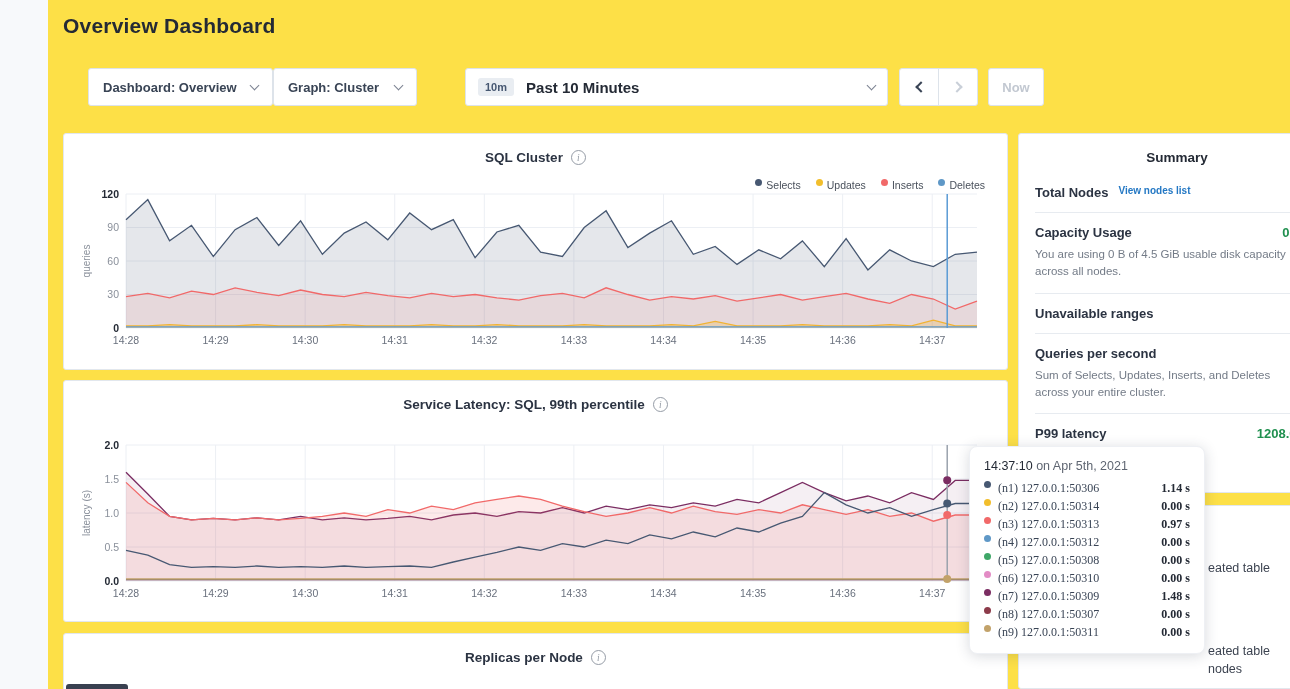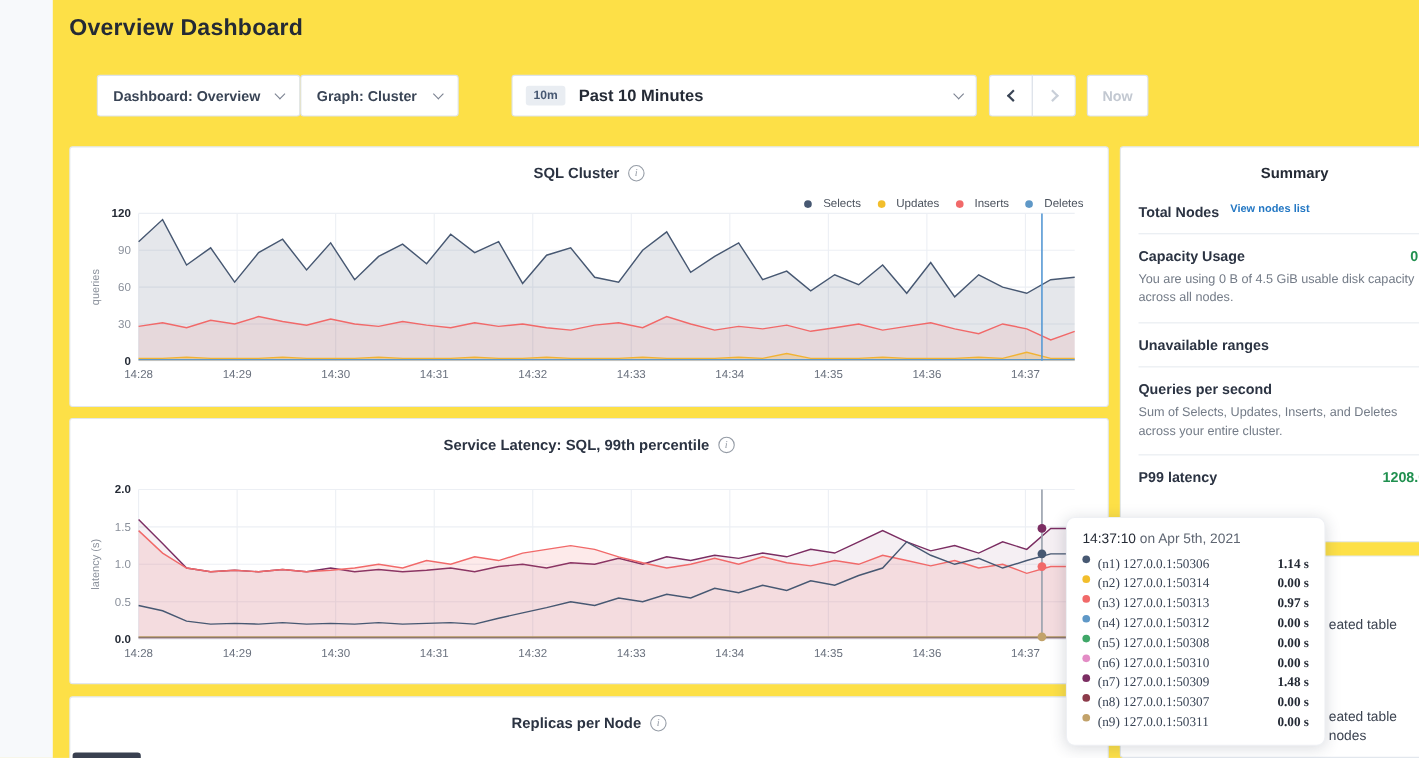--- a/index.html
+++ b/index.html
@@ -32,21 +32,21 @@
   #card-sql      { left:15px;  top:133px; width:945px; height:237px; }
   #card-latency  { left:15px;  top:380px; width:945px; height:242px; }
   #card-replicas { left:15px;  top:633px; width:945px; height:90px; }
   #card-summary  { left:970px; top:133px; width:318px; height:360px; }
   #card-events   { left:970px; top:505px; width:318px; height:184px; overflow:hidden; }
 
   .chart-title { display:flex; justify-content:center; align-items:center; margin-top:16px; font-size:13.5px; font-weight:700; color:#2b3342; }
   .info { width:15px; height:15px; border:1px solid #959ca6; border-radius:50%; font-size:9.5px; color:#959ca6; display:inline-flex; align-items:center; justify-content:center; margin-left:8px; font-weight:400; font-family:"Liberation Serif", serif; font-style:italic; cursor:pointer; }
 
   .legend { position:absolute; top:45px; right:22px; display:flex; gap:15px; }
-  .legend-item { display:flex; align-items:center; gap:10px; font-size:10.5px; color:#4a515c; cursor:pointer; }
+  .legend-item { display:flex; gap:4px; font-size:10.5px; color:#4a515c; cursor:pointer; }
   .legend-dot { width:7px; height:7px; border-radius:50%; }
 
   .chart-svg { position:absolute; left:16px; }
   #card-sql .chart-svg { top:50px; }
   #card-latency .chart-svg { top:54px; }
   svg text { font-family:"Liberation Sans", sans-serif; }
 
   .clip-dark { position:absolute; left:2px; top:50px; width:62px; height:36px; background:#394050; border-radius:3px; }
 
   
@@ -59,21 +59,21 @@
   .sum-value { margin-left:auto; font-size:13px; font-weight:700; color:#20904f; }
   .sum-desc { font-size:11.5px; color:#737b87; line-height:1.5; margin-top:6px; max-width:268px; }
 
   
   .event-frag { position:absolute; left:189px; font-size:12.5px; color:#3c4350; white-space:nowrap; }
   .frag-0 { top:55px; }
   .frag-1 { top:138px; }
   .frag-2 { top:156px; }
 
   
-  .tooltip { position:absolute; left:921px; top:470px; width:236px; background:#fff; border:1px solid #eef0f4; border-radius:8px; box-shadow:0 2px 14px rgba(40,50,70,.18); padding:12px 14px 10px; z-index:20; }
+  .tooltip { position:absolute; left:921px; top:446px; width:236px; background:#fff; border:1px solid #eef0f4; border-radius:8px; box-shadow:0 2px 14px rgba(40,50,70,.18); padding:12px 14px 10px; z-index:20; }
   .tip-header { font-size:12.5px; color:#5f6672; margin-bottom:8px; }
   .tip-time { color:#242a35; }
   .tip-row { display:flex; align-items:flex-start; height:18px; font-size:12px; color:#394455;font-family:Liberation Serif, serif; }
   .tip-dot { width:7px; height:7px; border-radius:50%; margin-right:7px; flex:none; }
   .tip-label { white-space:nowrap; }
   .tip-value { margin-left:auto; font-weight:700; color:#242a35; }
 </style>
 </head>
 <body>
 

